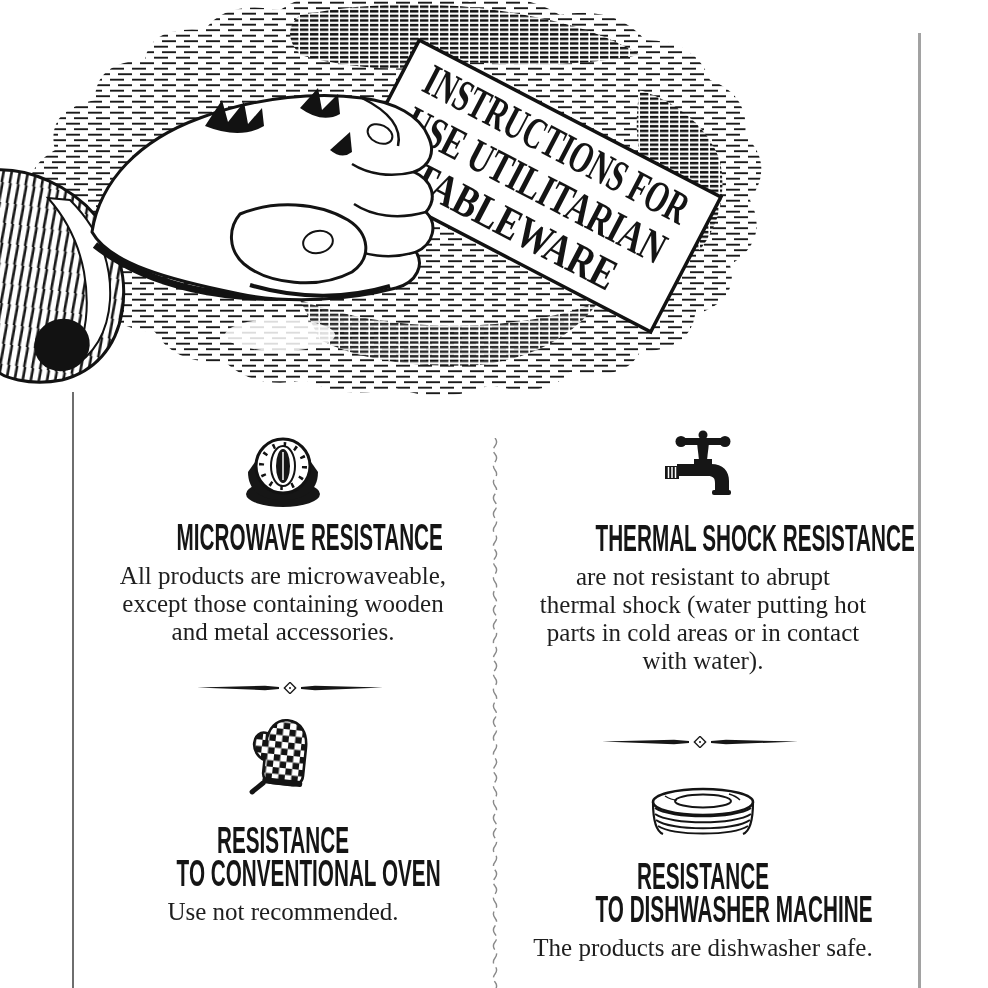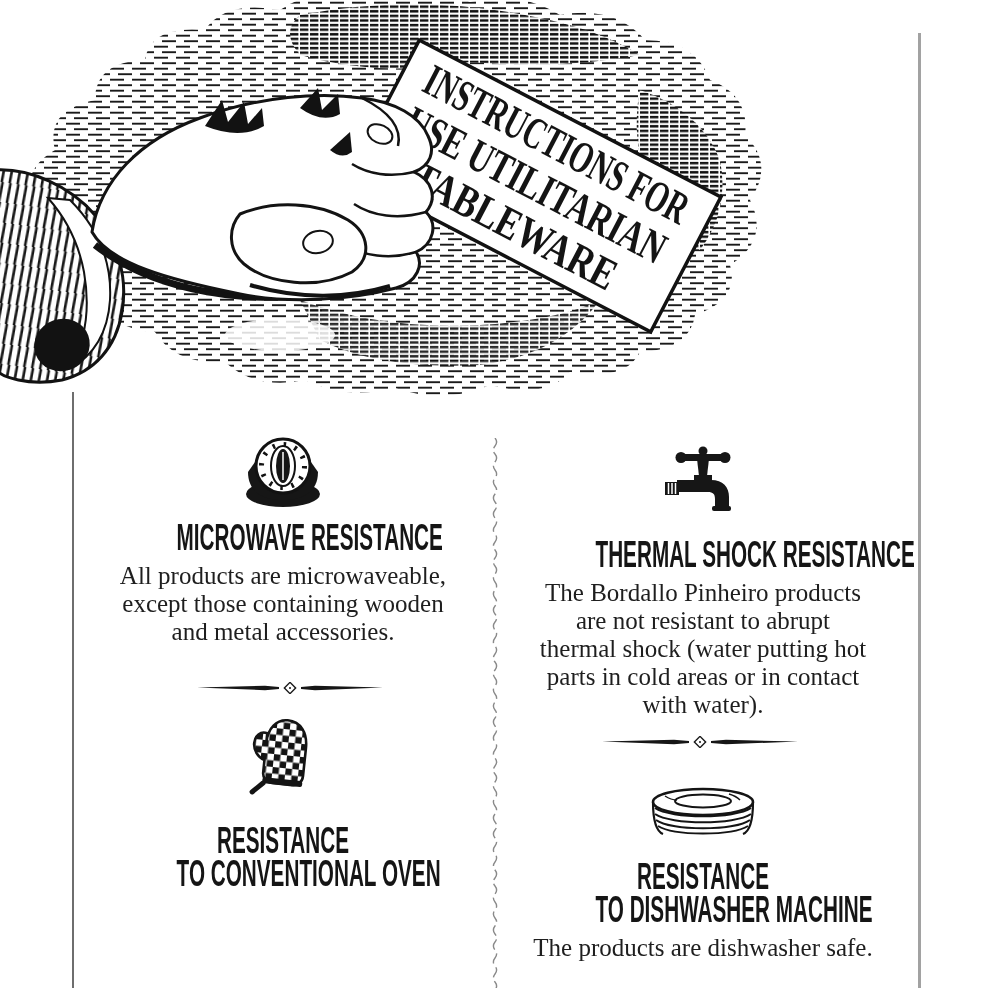--- a/index.html
+++ b/index.html
@@ -8,21 +8,21 @@
   .illu{position:absolute;top:0;left:0;}
 
   
   .rule-left{position:absolute;left:72px;top:392px;width:2px;height:596px;background:#6e6e6e;}
   .rule-right{position:absolute;left:918px;top:33px;width:3px;height:955px;background:#a2a2a2;}
   .rule-mid{position:absolute;left:491px;top:438px;}
 
   
   section{position:absolute;text-align:center;}
   .s-mic{left:85px;top:434px;width:396px;}
-  .s-thermal{left:503px;top:446px;width:400px;}
+  .s-thermal{left:503px;top:430px;width:400px;}
   .s-oven{left:85px;top:716px;width:396px;}
   .s-dish{left:503px;top:786px;width:400px;}
   .icon-wrap{display:flex;justify-content:center;}
   .title{margin:8px;}
   .s-mic .title{margin-top:9px;}
   .s-thermal .title{margin-top:20px;}
   .s-oven .title{margin-top:24px;}
   .s-dish .title{margin-top:20px;}
   .tl{display:block;font-family:"Liberation Sans",sans-serif;font-weight:700;font-size:37px;
       line-height:33px;color:#151515;transform:scaleX(0.56);transform-origin:50% 50%;white-space:nowrap;}
@@ -147,21 +147,20 @@
         <rect x="0" y="36" width="14" height="13" class="ink"></rect>
         <line x1="3.5" y1="37" x2="3.5" y2="48" stroke="#ffffff" stroke-width="1.5"></line>
         <line x1="7" y1="37" x2="7" y2="48" stroke="#ffffff" stroke-width="1.5"></line>
         <line x1="10.5" y1="37" x2="10.5" y2="48" stroke="#ffffff" stroke-width="1.5"></line>
       </svg>
     </div>
     <h2 class="title">
       <span class="tl">THERMAL SHOCK RESISTANCE</span>
     </h2>
     <p class="body">
-      <span class="bl">The Bordallo Pinheiro products</span>
       <span class="bl">are not resistant to abrupt</span>
       <span class="bl">thermal shock (water putting hot</span>
       <span class="bl">parts in cold areas or in contact</span>
       <span class="bl">with water).</span>
     </p>
   </section>
 
   <svg class="orn orn-1" width="190" height="12" viewBox="0 0 190 12">
     <polygon points="2,5.6 70,3.8 84,4.9 84,7.1 70,8.2" class="ink"></polygon>
     <polygon points="188,5.6 120,3.8 106,4.9 106,7.1 120,8.2" class="ink"></polygon>
@@ -190,20 +189,23 @@
                    C10,44 5,37 5,30 C5,23 10,17 17,19 L17,28 C17,14 25,4 36,4 Z" fill="url(#checker)" stroke="#141414" stroke-width="2.6"></path>
           <rect x="17" y="63" width="40" height="6" rx="2" fill="#141414"></rect>
           <path d="M18,69 L8,79" stroke="#141414" stroke-width="5" stroke-linecap="round"></path>
         </g>
       </svg>
     </div>
     <h2 class="title">
       <span class="tl">RESISTANCE</span>
       <span class="tl">TO CONVENTIONAL OVEN</span>
     </h2>
+    <p class="body">
+      <span class="bl">Use not recommended.</span>
+    </p>
   </section>
 
   <section class="s-dish">
     <div class="icon-wrap">
       <svg width="108" height="54" viewBox="0 0 108 54">
         <path d="M4,16 C4,42 16,50 54,50 C92,50 104,42 104,16 Z" fill="#ffffff"></path>
         <path d="M4,16 C4,38 9,46 14,48" fill="none" stroke="#141414" stroke-width="2.2"></path>
         <path d="M104,16 C104,38 99,46 94,48" fill="none" stroke="#141414" stroke-width="2.2"></path>
         <path d="M6,22 C22,33 86,33 102,22" fill="none" stroke="#141414" stroke-width="2"></path>
         <path d="M6,28 C22,39 86,39 102,28" fill="none" stroke="#141414" stroke-width="2"></path>

